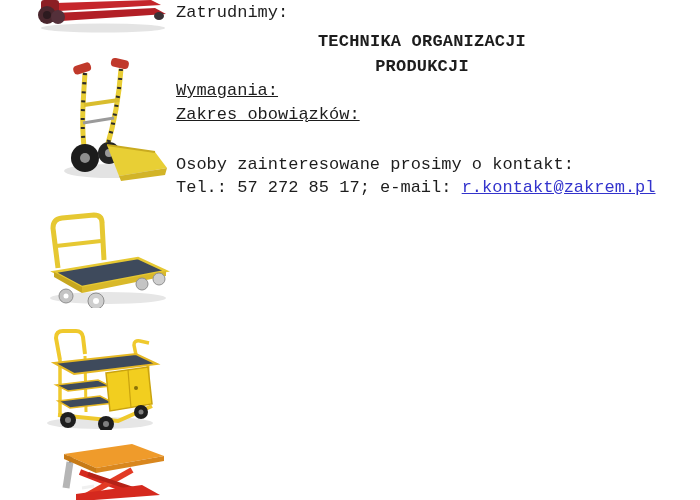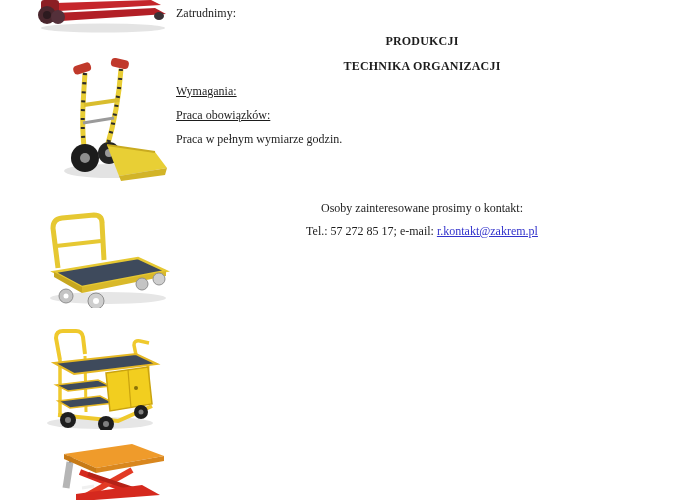--- a/index.html
+++ b/index.html
@@ -5,31 +5,31 @@
   html,body{margin:0;padding:0;background:#ffffff;}
   #canvas{
     position:relative;width:700px;height:500px;background:#ffffff;
     overflow:hidden;font-family:"Liberation Serif","DejaVu Serif",serif;
     color:#1d1d1d;
   }
   
   .img-col{position:absolute;left:0;top:0;width:175px;height:500px;}
   .equip{position:absolute;}
   
-  .main{position:absolute;left:176px;top:0;width:492px;font-size:12px;}
+  .main{position:absolute;left:176px;top:0;width:492px;font-size:17px;font-family:Liberation Mono, monospace;}
   .main p{margin:0;line-height:24px;}
   .intro{padding-top:1px;}
   .title{margin-top:4px;text-align:center;font-weight:bold;line-height:25px;letter-spacing:.2px;}
   .sec-heading{margin:0;text-decoration:underline;line-height:24px;}
   .h-req{margin-top:17px;}
   .h-dut{margin-top:22px;}
   ul{margin:0;padding:0 0 0 42px;width:446px;box-sizing:content-box;}
   li{line-height:24.5px;}
   .praca{margin-top:20px;}
-  .contact{margin-top:46px;text-align:center;line-height:22.5px;}
+  .contact{margin-top:27px;line-height:22.5px;}
   .contact div{line-height:22.5px;}
   a.email{text-decoration:underline;cursor:pointer;}
 </style>
 </head>
 <body>
 
 <div id="canvas" style="color: rgb(29, 29, 29);">
 
   <div class="img-col">
 
@@ -112,29 +112,28 @@
       <path d="M40 52 L106 43 L124 53 L58 58 L40 58 Z" fill="#d5291e"></path>
       <path d="M46 46 L58 44" stroke="#f0f0f0" stroke-width="3"></path>
     </svg>
   </div>
 
   <div class="main">
 
     <p class="intro">Zatrudnimy:</p>
 
     <div class="title">
+      <div>TECHNIKA ORGANIZACJI</div>
       <div>PRODUKCJI</div>
-      <div>TECHNIKA ORGANIZACJI</div>
     </div>
 
     <p class="sec-heading h-req">Wymagania:</p>
 
-    <p class="sec-heading h-dut">Praca obowiązków:</p>
+    <p class="sec-heading h-dut">Zakres obowiązków:</p>
 
-    <p class="praca">Praca w pełnym wymiarze godzin.</p>
 
     <div class="contact">
       <div>Osoby zainteresowane prosimy o kontakt:</div>
       <div>
         <span>Tel.: 57 272 85 17; e-mail: </span><a class="email" style="color: rgb(51, 51, 204);">r.kontakt@zakrem.pl</a>
       </div>
     </div>
 
   </div>
 </div>

